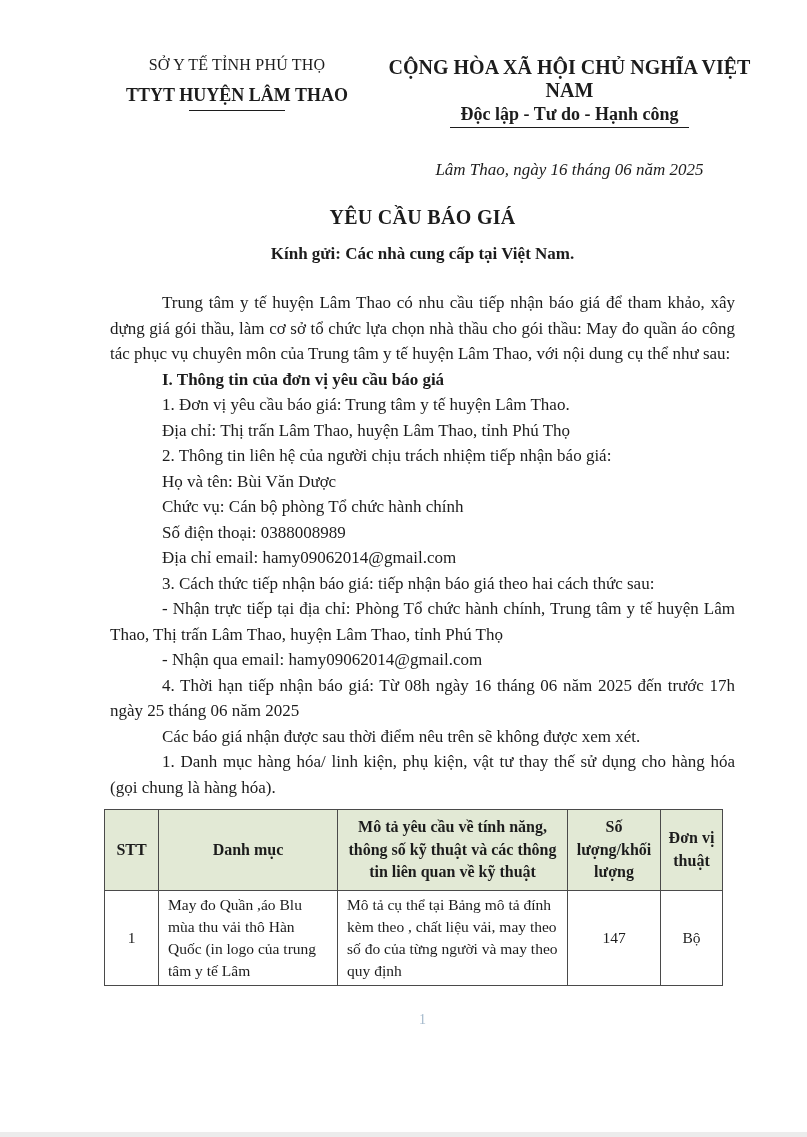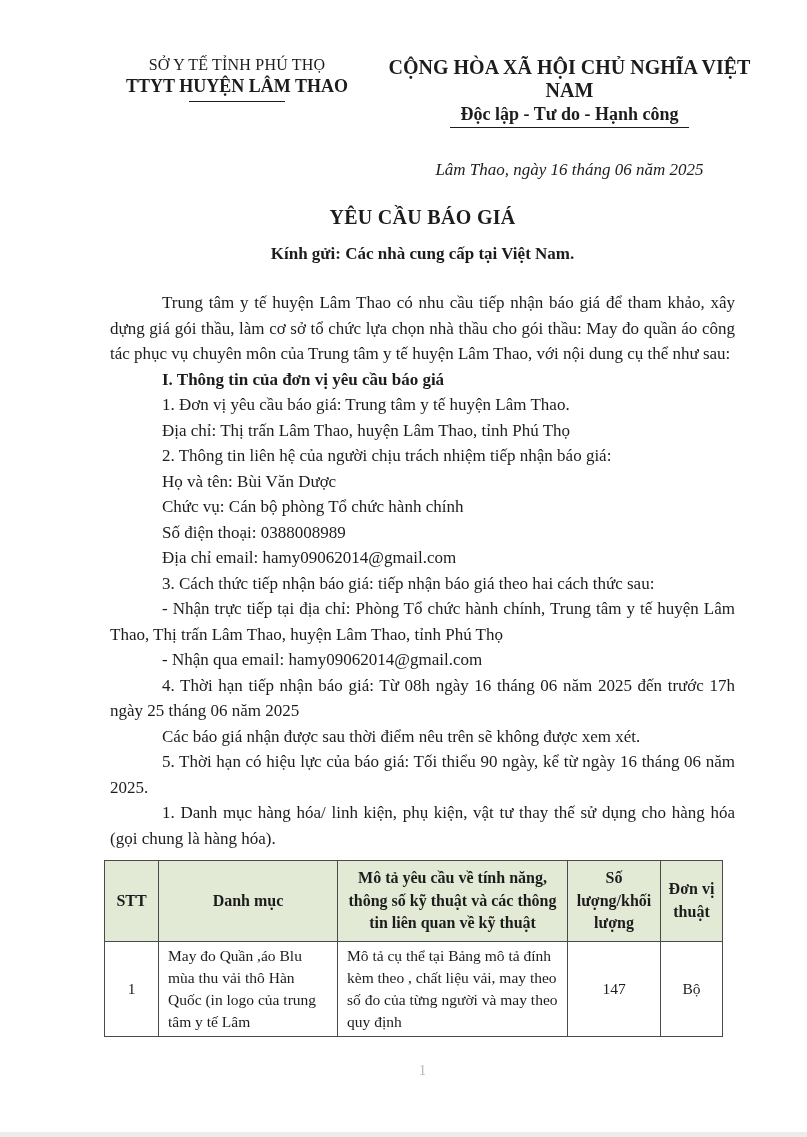--- a/index.html
+++ b/index.html
@@ -10,21 +10,21 @@
     font-family: "Liberation Serif", "DejaVu Serif", serif;
     position: relative;
     overflow: hidden;
   }
   .doc { padding-top: 56px; }
 
   
   .letterhead { display: flex; margin-left: 86px; margin-right: 56px; }
   .issuer-block { width: 302px; text-align: center; flex: none; }
   .issuer-line1 { font-size: 16px; letter-spacing: .2px; }
-  .issuer-line2 { font-size: 18px; font-weight: bold; margin-top: 2px; }
+  .issuer-line2 { font-size: 18px; font-weight: bold; margin-top: 11px; }
   .issuer-rule { width: 96px; border-bottom: 1.6px solid #1c1c1c; margin: 4px auto 0 auto; }
   .national-block { flex: 1; text-align: center; }
   .motto-line1 { font-size: 20px; font-weight: bold; }
   .motto-line2 { display: inline-block; font-size: 18px; font-weight: bold; margin-top: 2px;
                  padding: 0 10px 2px 10px; border-bottom: 1.6px solid #1c1c1c; }
   .place-date { font-size: 17px; font-style: italic; margin-top: 32px; }
 
   
   .title-area { margin: 26px 72px 0 110px; text-align: center; }
   .doc-title { font-size: 20px; font-weight: bold; letter-spacing: .3px; }
@@ -87,21 +87,20 @@
     <p>2. Thông tin liên hệ của người chịu trách nhiệm tiếp nhận báo giá:</p>
     <p>Họ và tên: Bùi Văn Dược</p>
     <p>Chức vụ: Cán bộ phòng Tổ chức hành chính</p>
     <p>Số điện thoại: 0388008989</p>
     <p>Địa chỉ email: hamy09062014@gmail.com</p>
     <p>3. Cách thức tiếp nhận báo giá: tiếp nhận báo giá theo hai cách thức sau:</p>
     <p>- Nhận trực tiếp tại địa chỉ: Phòng Tổ chức hành chính, Trung tâm y tế huyện Lâm Thao, Thị trấn Lâm Thao, huyện Lâm Thao, tỉnh Phú Thọ</p>
     <p>- Nhận qua email: hamy09062014@gmail.com</p>
     <p>4. Thời hạn tiếp nhận báo giá: Từ 08h ngày 16 tháng 06 năm 2025 đến trước 17h ngày 25 tháng 06 năm 2025</p>
     <p>Các báo giá nhận được sau thời điểm nêu trên sẽ không được xem xét.</p>
-    <p>5. Thời hạn có hiệu lực của báo giá: Tối thiểu 90 ngày, kể từ ngày 16 tháng 06 năm 2025.</p>
     <p>1. Danh mục hàng hóa/ linh kiện, phụ kiện, vật tư thay thế sử dụng cho hàng hóa (gọi chung là hàng hóa).</p>
   </div>
 
   <table class="quote-table">
     <colgroup>
       <col style="width:54px">
       <col style="width:179px">
       <col style="width:230px">
       <col style="width:93px">
       <col style="width:62px">

